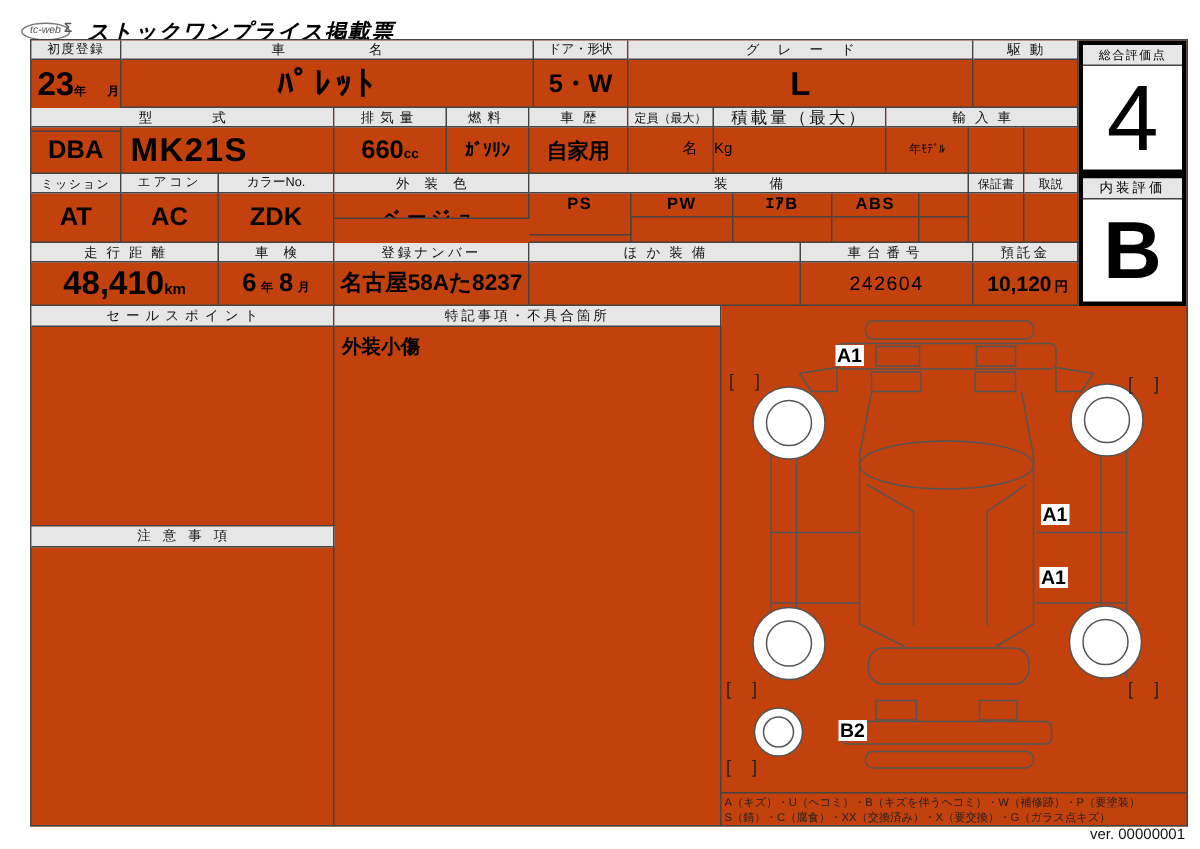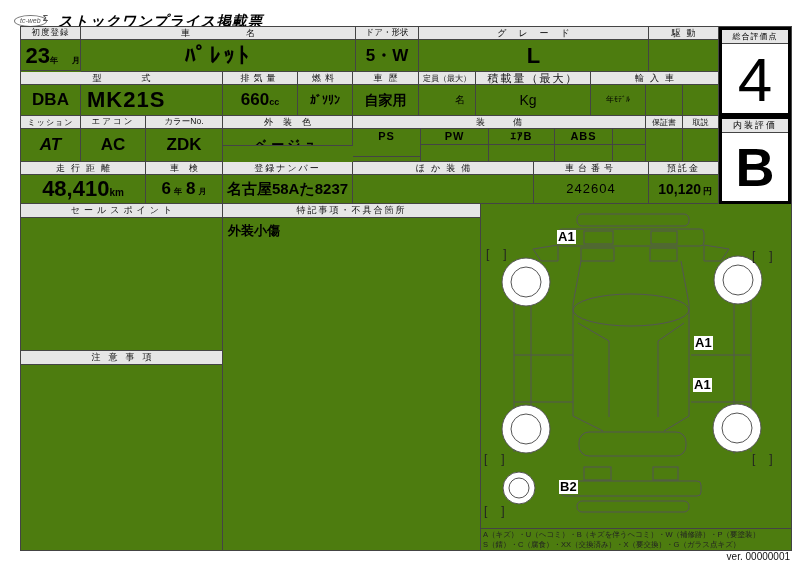--- a/index.html
+++ b/index.html
@@ -1,18 +1,18 @@
 <!DOCTYPE html>
 <html><head>
 <meta charset="utf-8">
 <style>
   html,body{margin:0;padding:0;background:#fff;}
   body{width:800px;height:566px;position:relative;font-family:"Liberation Sans","DejaVu Sans",sans-serif;color:#000;}
   
-  #tbl{position:absolute;left:20px;top:26px;width:770px;height:523px;border:1px solid #444;box-sizing:content-box;background:#4d7c0f;}
+  #tbl{position:absolute;left:20px;top:26px;width:770px;height:523px;border:1px solid #444;box-sizing:content-box;background:#c2410c;}
   .c{position:absolute;box-sizing:border-box;overflow:hidden;white-space:nowrap;}
   .bR{border-right:1px solid #444;} .bB{border-bottom:1px solid #444;}
   .hd{background:#e6e6e6;display:flex;align-items:center;justify-content:center;font-size:9px;color:#111;font-weight:400;}
   .t{text-align:center;}
   .v{font-weight:600;}
   .u8{font-size:8px;font-weight:600;} .u9{font-size:9px;font-weight:600;} .u10{font-size:10px;font-weight:600;}
   .f22{font-size:22px;} .f20{font-size:17px;} .f15{font-size:15px;} .f14{font-size:14px;}
   .f13{font-size:13px;} .f12{font-size:12px;} .f11{font-size:11px;} .f8{font-size:8px;}
   .ratebox{position:absolute;box-sizing:border-box;border:3px solid #000;background:#fff;z-index:5;}
   .ratebox .lbl{height:13px;background:#e6e6e6;border-bottom:1px solid #444;display:flex;align-items:center;justify-content:center;font-size:8px;letter-spacing:1px;}
@@ -38,21 +38,21 @@
 <div id="title">ストックワンプライス掲載票</div>
 
 <div id="tbl">
 
   <div class="c hd bR bB" style="left:0;top:0;width:60px;height:13px;font-size:8.5px;letter-spacing:1px;">初度登録</div>
   <div class="c hd bR bB" style="left:60px;top:0;width:275px;height:13px;letter-spacing:56px;padding-left:56px;">車名</div>
   <div class="c hd bR bB" style="left:335px;top:0;width:63px;height:13px;font-size:8.5px;">ドア・形状</div>
   <div class="c hd bR bB" style="left:398px;top:0;width:230px;height:13px;letter-spacing:12px;padding-left:12px;">グレード</div>
   <div class="c hd bR bB" style="left:628px;top:0;width:70px;height:13px;letter-spacing:6px;padding-left:6px;">駆動</div>
 
-  <div class="c bR bB t v" style="left:0;top:13px;width:60px;height:31px;line-height:31px;text-align:right;padding-left:4px;">
+  <div class="c bR bB t v" style="left:0;top:13px;width:60px;height:48px;line-height:31px;text-align:left;padding-left:4px;">
     <span class="f22">23</span><span class="u8">年</span><span class="u8" style="margin-left:14px;">月</span>
   </div>
   <div class="c bR bB t v f22" style="left:60px;top:13px;width:275px;height:32px;line-height:31px;letter-spacing:3px;">ﾊﾟﾚｯﾄ</div>
   <div class="c bR bB t v f20" style="left:335px;top:13px;width:63px;height:32px;line-height:31px;">5・W</div>
   <div class="c bR bB t v f22" style="left:398px;top:13px;width:230px;height:32px;line-height:31px;">L</div>
   <div class="c bR bB t v" style="left:628px;top:13px;width:70px;height:32px;line-height:31px;"></div>
 
   <div class="c hd bR bB" style="left:0;top:45px;width:202px;height:13px;letter-spacing:40px;padding-left:40px;">型式</div>
   <div class="c hd bR bB" style="left:202px;top:45px;width:75px;height:13px;letter-spacing:4px;">排気量</div>
   <div class="c hd bR bB" style="left:277px;top:45px;width:55px;height:13px;letter-spacing:4px;">燃料</div>
@@ -62,34 +62,34 @@
   <div class="c hd bR bB" style="left:570px;top:45px;width:128px;height:13px;letter-spacing:6px;padding-left:6px;">輸入車</div>
 
   <div class="c bR bB t v f20" style="left:0;top:58px;width:60px;height:31px;line-height:30px;">DBA</div>
   <div class="c bR bB t v f22" style="left:60px;top:58px;width:142px;height:31px;line-height:30px;text-align:left;padding-left:6px;letter-spacing:1px;">MK21S</div>
   <div class="c bR bB t v" style="left:202px;top:58px;width:75px;height:31px;line-height:30px;">
     <span class="f20">660</span><span class="u9">cc</span>
   </div>
   <div class="c bR bB t v f12" style="left:277px;top:58px;width:55px;height:31px;line-height:30px;">ｶﾞｿﾘﾝ</div>
   <div class="c bR bB t v f14" style="left:332px;top:58px;width:66px;height:31px;line-height:30px;">自家用</div>
   <div class="c bR bB t" style="left:398px;top:58px;width:57px;height:31px;line-height:30px;text-align:right;padding-right:10px;font-size:10px;">名</div>
-  <div class="c bR bB t" style="left:455px;top:58px;width:115px;height:31px;line-height:30px;text-align:center;padding-right:10px;font-size:14px;">Kg</div>
+  <div class="c bR bB t" style="left:455px;top:58px;width:115px;height:31px;line-height:30px;text-align:left;padding-right:10px;font-size:10px;">Kg</div>
   <div class="c bR bB t f8" style="left:570px;top:58px;width:55px;height:31px;line-height:30px;">年ﾓﾃﾞﾙ</div>
   <div class="c bR bB" style="left:625px;top:58px;width:37px;height:31px;"></div>
   <div class="c bR bB" style="left:662px;top:58px;width:36px;height:31px;"></div>
 
   <div class="c hd bR bB" style="left:0;top:89px;width:60px;height:13px;font-size:8px;letter-spacing:1px;">ミッション</div>
   <div class="c hd bR bB" style="left:60px;top:89px;width:65px;height:13px;font-size:8.5px;letter-spacing:2px;">エアコン</div>
   <div class="c hd bR bB" style="left:125px;top:89px;width:77px;height:13px;font-size:8.5px;">カラーNo.</div>
   <div class="c hd bR bB" style="left:202px;top:89px;width:130px;height:13px;letter-spacing:10px;padding-left:10px;">外装色</div>
   <div class="c hd bR bB" style="left:332px;top:89px;width:293px;height:13px;letter-spacing:28px;padding-left:28px;">装備</div>
   <div class="c hd bR bB" style="left:625px;top:89px;width:37px;height:13px;font-size:8px;">保証書</div>
   <div class="c hd bR bB" style="left:662px;top:89px;width:36px;height:13px;font-size:8px;">取説</div>
 
-  <div class="c bR bB t v f20" style="left:0;top:102px;width:60px;height:33px;line-height:32px;font-style:italic;">AT</div>
+  <div class="c bR bB t v f20" style="left:0;top:102px;width:60px;height:33px;line-height:32px;">AT</div>
   <div class="c bR bB t v f20" style="left:60px;top:102px;width:65px;height:33px;line-height:32px;">AC</div>
   <div class="c bR bB t v f20" style="left:125px;top:102px;width:77px;height:33px;line-height:32px;">ZDK</div>
   <div class="c bR bB t v f13" style="left:202px;top:102px;width:130px;height:17px;line-height:32px;letter-spacing:3px;">ベージュ</div>
   <div class="c bR bB t v f11" style="left:332px;top:102px;width:68px;height:28px;line-height:15px;letter-spacing:1px;">PS</div>
   <div class="c bR bB t v f11" style="left:400px;top:102px;width:68px;height:16px;line-height:15px;letter-spacing:1px;">PW</div>
   <div class="c bR bB t v f11" style="left:468px;top:102px;width:66px;height:16px;line-height:15px;letter-spacing:1px;">ｴｱB</div>
   <div class="c bR bB t v f11" style="left:534px;top:102px;width:58px;height:16px;line-height:15px;letter-spacing:1px;">ABS</div>
   <div class="c bR bB" style="left:592px;top:102px;width:33px;height:16px;"></div>
   <div class="c bR bB" style="left:332px;top:118px;width:68px;height:17px;"></div>
   <div class="c bR bB" style="left:400px;top:118px;width:68px;height:17px;"></div>

